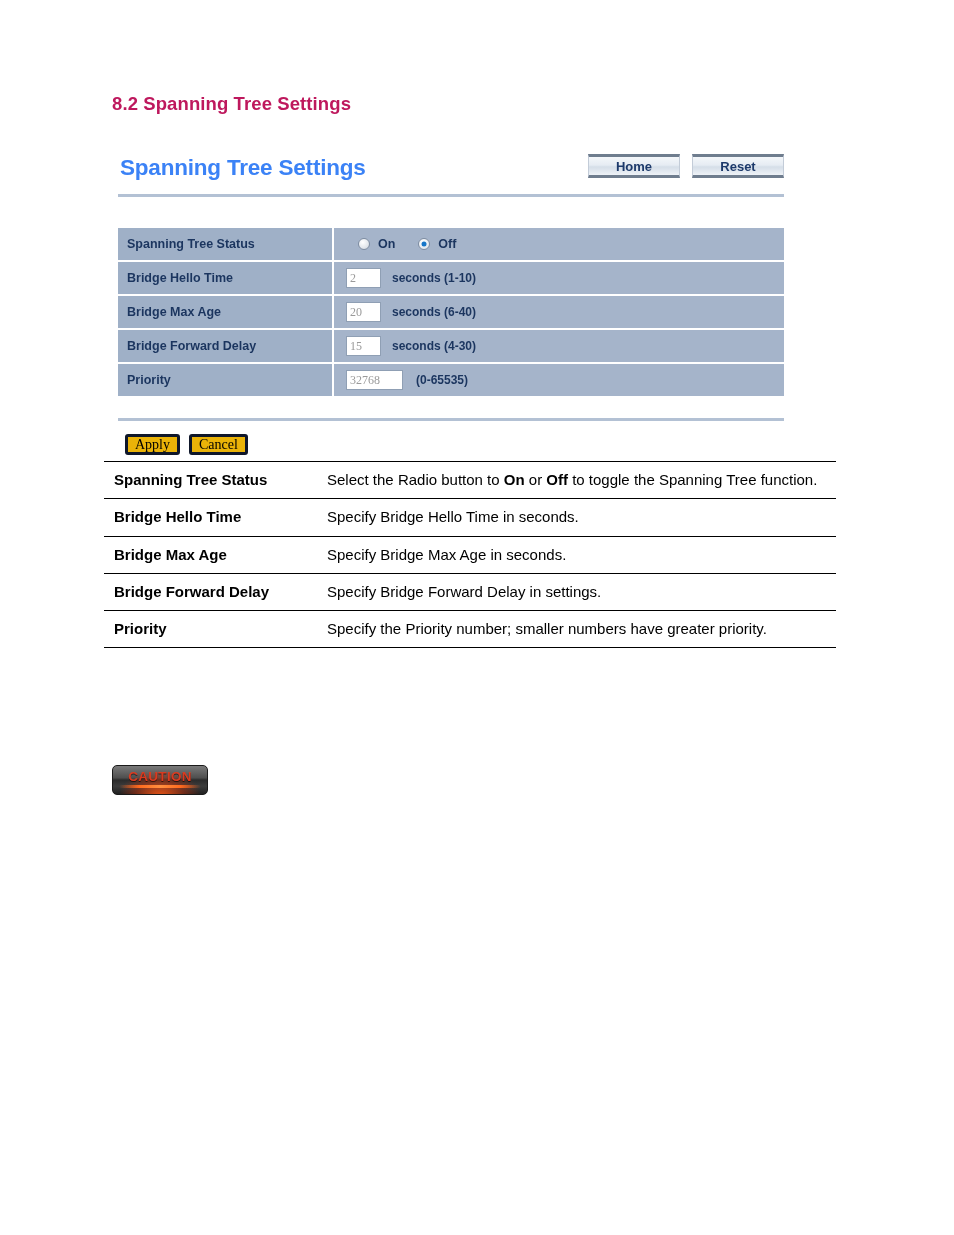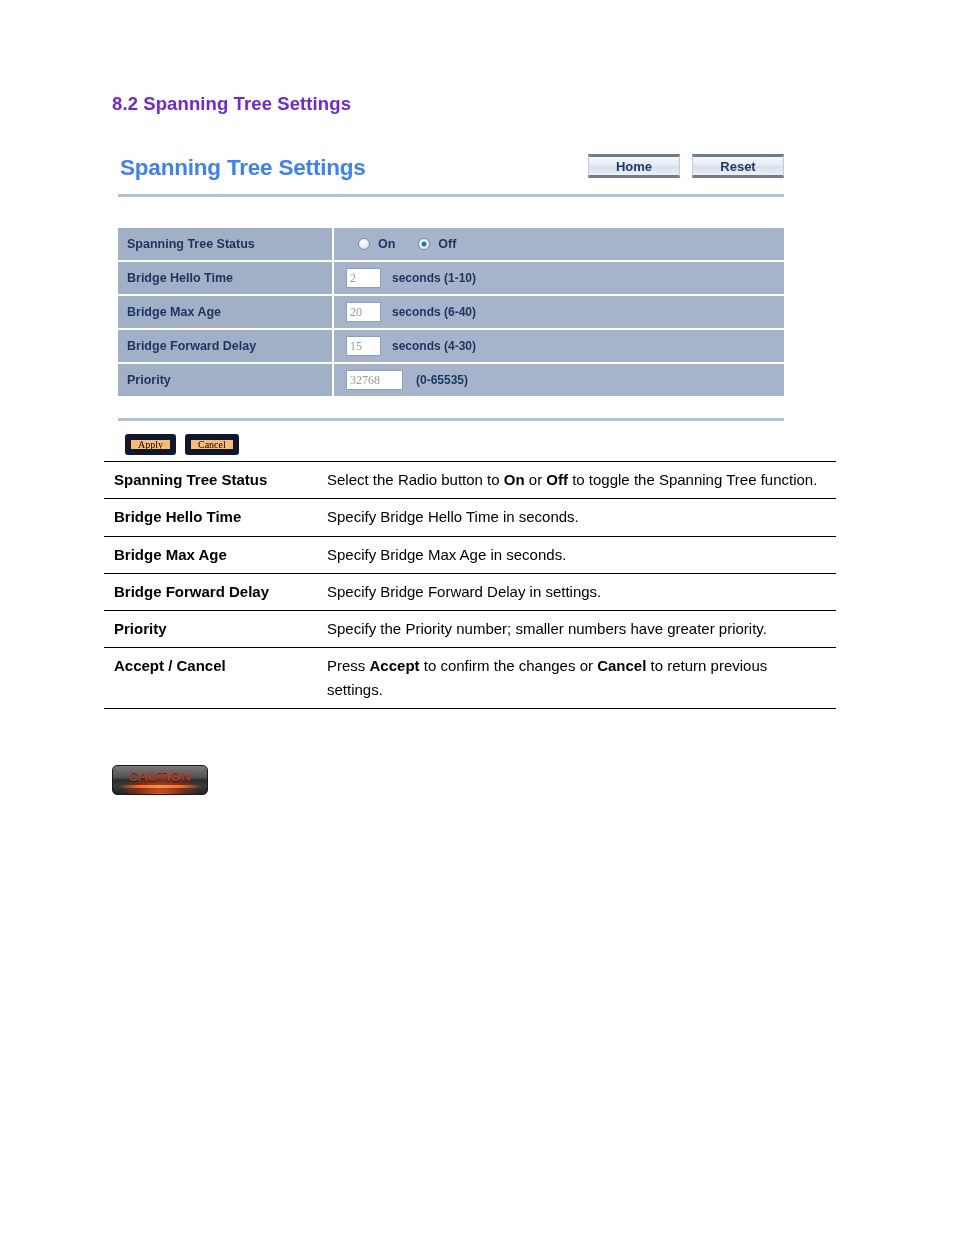--- a/index.html
+++ b/index.html
@@ -24,21 +24,21 @@
   }
 
   
   .section-heading {
     position: absolute;
     left: 112px;
     top: 93px;
     font-size: 18.5px;
     font-weight: bold;
     letter-spacing: 0.1px;
-    color: #6d28d9;
+    color: #be185d;
     white-space: nowrap;
   }
 
   
   .ui-panel {
     position: absolute;
     left: 118px;
     top: 150px;
     width: 666px;
   }
@@ -202,25 +202,25 @@
   .form-actions {
     margin-top: 13px;
     display: flex;
     gap: 9px;
     padding-left: 7px;
   }
   .form-btn {
     min-width: 48px;
     height: 21px;
     box-sizing: border-box;
-    background: #fdba74;
-    border: 6px solid #0f172a;
+    background: #eab308;
+    border: 3px solid #0f172a;
     border-radius: 3px;
     font-family: "Liberation Serif", serif;
-    font-size: 10px;
+    font-size: 14px;
     color: #000;
     display: flex;
     align-items: center;
     justify-content: center;
     padding: 0 7px;
     line-height: 1;
   }
 
   
   .desc-table {
@@ -268,21 +268,21 @@
     box-sizing: border-box;
     position: relative;
     overflow: hidden;
   }
   .caution-badge .caution-text {
     position: absolute;
     left: 0; right: 0;
     top: 4px;
     text-align: center;
     font-size: 13.5px;
-    font-weight: normal;
+    font-weight: bold;
     letter-spacing: 0.3px;
     color: #d93b20;
     text-shadow: 0 1px 0 rgba(0,0,0,0.6);
     line-height: 1;
   }
   .caution-badge .glow {
     position: absolute;
     left: 6px;
     right: 6px;
     bottom: 6px;
@@ -404,24 +404,20 @@
           <td class="desc-text"><span>Specify Bridge Max Age in seconds.</span></td>
         </tr>
         <tr>
           <td class="desc-term">Bridge Forward Delay</td>
           <td class="desc-text"><span>Specify Bridge Forward Delay in settings.</span></td>
         </tr>
         <tr>
           <td class="desc-term">Priority</td>
           <td class="desc-text"><span>Specify the Priority number; smaller numbers have greater priority.</span></td>
         </tr>
-        <tr>
-          <td class="desc-term">Accept / Cancel</td>
-          <td class="desc-text"><span>Press </span><b>Accept</b><span> to confirm the changes or </span><b>Cancel</b><span> to return previous settings.</span></td>
-        </tr>
       </tbody>
   </table>
 
   <div class="caution-block">
     <span class="caution-badge">
       <span class="caution-text">CAUTION</span>
       <span class="glow"></span>
     </span>
   </div>
 

